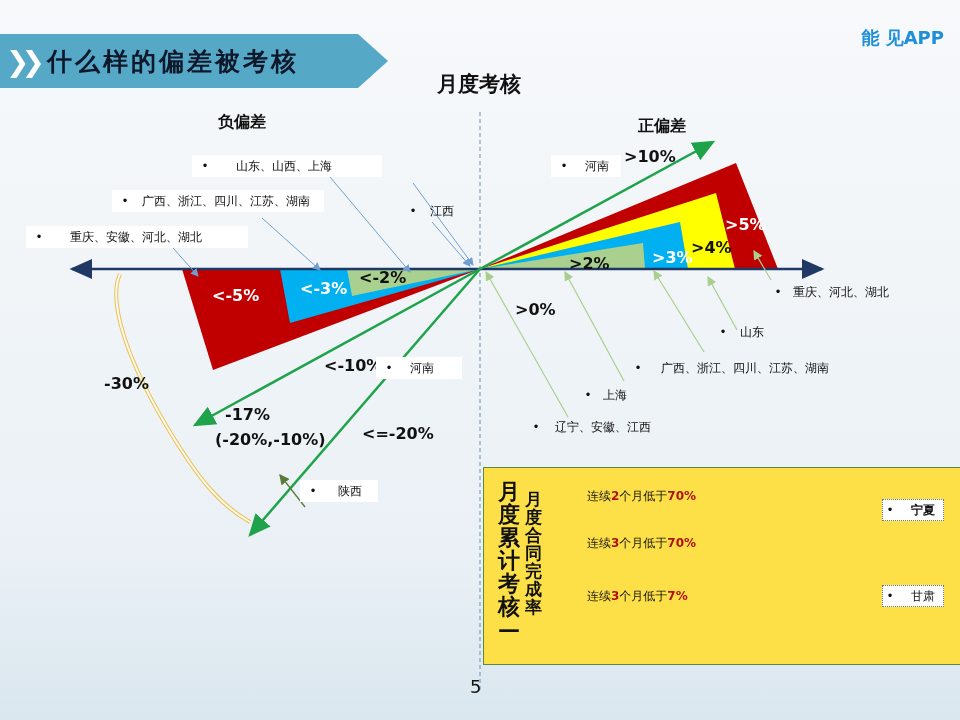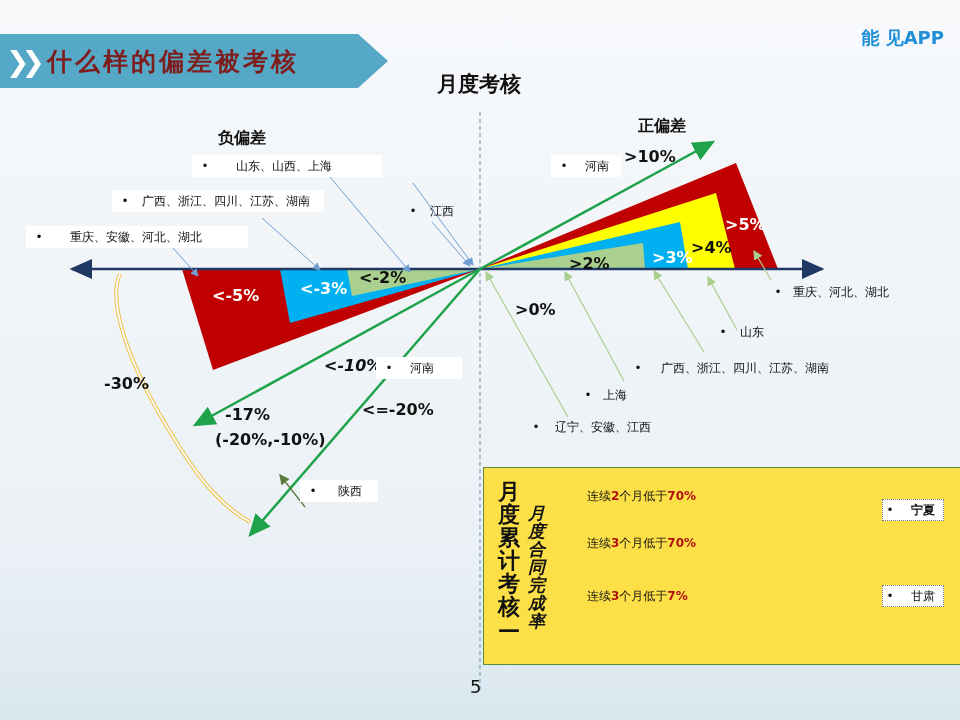--- a/index.html
+++ b/index.html
@@ -12,58 +12,58 @@
   }
   .bg-deco { position:absolute; left:0; top:560px; width:960px; height:160px;
     background:linear-gradient(180deg, rgba(220,232,240,0) 0%, rgba(210,226,236,0.6) 100%); }
   .title-banner {
     position:absolute; left:0; top:34px; width:388px; height:54px;
     background:#55a8c6;
     clip-path: polygon(0 0, 358px 0, 388px 27px, 358px 54px, 0 54px);
     display:flex; align-items:center; padding-left:6px;
   }
   .title-chev { color:#fff; font-weight:bold; font-size:28px; letter-spacing:-8px; margin-right:10px; }
-  .title-text { color:#7f1d1d; font-weight:bold; font-size:25px; letter-spacing:3px; }
+  .title-text { color:#0f172a; font-weight:bold; font-size:25px; letter-spacing:3px; }
   .brand { position:absolute; right:16px; top:26px; color:#1e8fd8; font-weight:bold; font-size:18px; }
   .main-title { position:absolute; left:437px; top:70px; font-size:21px; font-weight:bold; }
   .hdr { position:absolute; font-size:16px; font-weight:bold; }
   svg.diagram { position:absolute; left:0; top:0; }
   .lbl { position:absolute; font-weight:bold; font-size:16px; white-space:nowrap; }
   .lbl.white { color:#fff; }
   .tag {
     position:absolute; background:#fff; font-size:12px; height:22px;
     display:flex; align-items:center; white-space:nowrap; padding-right:8px;
   }
   .tag .dot { width:26px; text-align:center; font-size:12px; }
   .tag .txt { padding-left:18px; }
   .tag.dotted { border:1px dotted #777; }
   .box {
     position:absolute; left:443px; top:467px; width:505px; height:198px;
     border:1.5px solid #5a8a3c; background:#fde047;margin-left:40px;
   }
   .vtitle1 { position:absolute; left:12px; top:12px; width:26px; font-size:22px; font-weight:bold;
     line-height:23px; text-align:center; }
-  .vtitle2 { position:absolute; left:41px; top:36px; width:20px; font-size:17px; font-weight:bold;
-    line-height:18px; text-align:right;font-style:italic; }
+  .vtitle2 { position:absolute; left:41px; top:22px; width:20px; font-size:17px; font-weight:bold;
+    line-height:18px; text-align:left; }
   .rule-txt { position:absolute; font-size:12px; white-space:nowrap; }
   .rule-txt b { color:#b01010; }
   .page-num { position:absolute; left:470px; top:676px; font-size:18px; }
 </style>
 </head>
 <body>
 
 <div class="bg-deco"></div>
 
 <div class="title-banner">
   <span class="title-chev">❯❯</span>
   <span class="title-text">什么样的偏差被考核</span>
 </div>
 <div class="brand">能 见APP</div>
 <div class="main-title">月度考核</div>
-<div class="hdr" style="left:218px;top:128px;font-family:Liberation Serif, serif;">负偏差</div>
+<div class="hdr" style="left:218px;top:112px;font-family:Liberation Serif, serif;">负偏差</div>
 <div class="hdr" style="left:638px;top:116px;font-family:Liberation Serif, serif;">正偏差</div>
 
 <svg class="diagram" width="960" height="720">
   <defs>
     <marker id="ahNavy" markerWidth="10" markerHeight="10" refX="8" refY="5" orient="auto">
         <path d="M0,1 L9,5 L0,9 z" fill="#1f3864"></path>
       </marker>
     <marker id="ahGreen" markerWidth="10" markerHeight="10" refX="8" refY="5" orient="auto">
         <path d="M0,1 L9,5 L0,9 z" fill="#1fa34a"></path>
       </marker>
@@ -122,23 +122,23 @@
     <polygon points="770,547 784,559 770,571" fill="#00b0f0"></polygon>
     <rect x="526" y="602" width="245" height="24" fill="#ffff00"></rect>
     <polygon points="768,595 797,614 768,635" fill="#ffff00"></polygon>
     <path d="M806,566 Q818,566 818,576 L818,599 Q818,603 826,603 Q818,603 818,607 L818,632 Q818,641 806,641" fill="none" stroke="#8fb4d8" stroke-width="1.3"></path>
   </g>
 </svg>
 
 <div class="lbl white" style="left:212px;top:286px;">&lt;-5%</div>
 <div class="lbl white" style="left:300px;top:279px;">&lt;-3%</div>
 <div class="lbl" style="left:359px;top:268px;">&lt;-2%</div>
-<div class="lbl" style="left:324px;top:356px;font-style:italic;">&lt;-10%</div>
+<div class="lbl" style="left:324px;top:356px;">&lt;-10%</div>
 <div class="lbl" style="left:225px;top:405px;">-17%</div>
-<div class="lbl" style="left:362px;top:400px;">&lt;=-20%</div>
+<div class="lbl" style="left:362px;top:424px;">&lt;=-20%</div>
 <div class="lbl" style="left:215px;top:430px;">(-20%,-10%)</div>
 <div class="lbl" style="left:104px;top:374px;">-30%</div>
 
 <div class="lbl" style="left:624px;top:147px;">&gt;10%</div>
 <div class="lbl white" style="left:725px;top:215px;">&gt;5%</div>
 <div class="lbl" style="left:691px;top:238px;">&gt;4%</div>
 <div class="lbl white" style="left:652px;top:248px;">&gt;3%</div>
 <div class="lbl" style="left:569px;top:254px;">&gt;2%</div>
 <div class="lbl" style="left:515px;top:300px;">&gt;0%</div>
 

